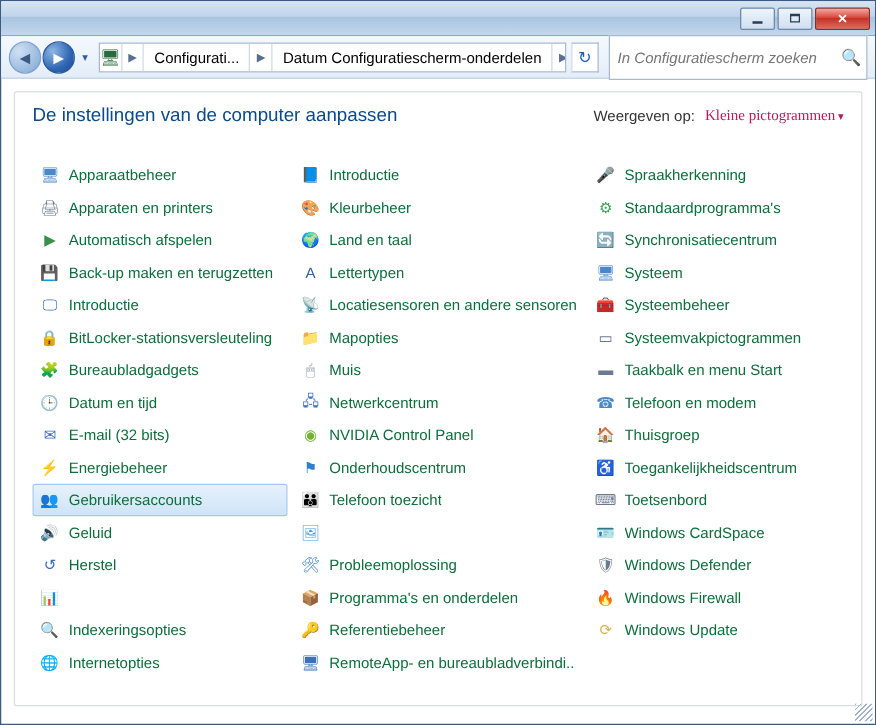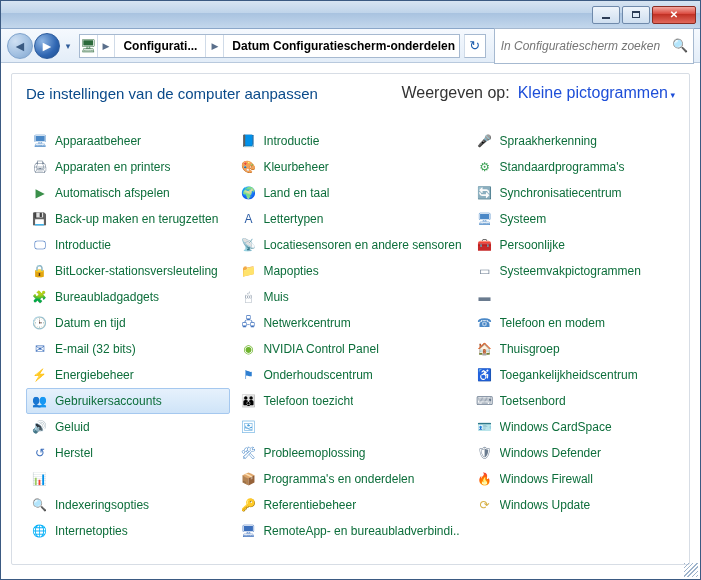--- a/index.html
+++ b/index.html
@@ -12,33 +12,33 @@
   .win-btn.max span { width:8px; height:7px; border:1px solid #2b3c55; border-top-width:2px; display:block;}
   .win-btn.close span::before { content:"✕"; font-size:10px; }
 
   .navbar { height: 34px; background: linear-gradient(to bottom,#f5f9fe,#e3edf8); border-bottom: 1px solid #b8c9dd; display:flex; align-items:center; padding: 0 6px; gap:4px;}
   .nav-arrows { display:flex; align-items:center; gap:1px; }
   .nav-circ { width:26px; height:26px; border-radius:50%; background: radial-gradient(circle at 30% 30%, #8fb6e4, #2f66b2 60%, #1c4a8a); border:1px solid #2b5b9d; display:flex; align-items:center; justify-content:center; color:#fff; font-size:14px; }
   .nav-circ.back { background: radial-gradient(circle at 30% 30%, #cfe0f3, #9fbee0 60%, #7fa3cc); border-color:#7fa3cc; color:#3a5a82;}
   .nav-drop { width:14px; height:26px; display:flex; align-items:center; justify-content:center; color:#2f5c9a; font-size:9px;}
   .breadcrumb { flex: 1 1 auto; height:24px; border:1px solid #a6b9d0; background:#fff; display:flex; align-items:center; overflow:hidden; }
   .bc-icon { width:22px; height:22px; display:flex; align-items:center; justify-content:center; font-size:13px; color:#2b6a3a; border-right:1px solid #d0dbe8; }
-  .bc-seg { padding: 0 8px; height:100%; display:flex; align-items:center; border-right:1px solid #d0dbe8; white-space:nowrap; color:#000;font-weight:bold;}
+  .bc-seg { padding: 0 8px; height:100%; display:flex; align-items:center; border-right:1px solid #d0dbe8; white-space:nowrap; color:#000;}
   .bc-arr { padding: 0 5px; color:#5a6f8b; font-size:9px; border-right:1px solid #d0dbe8; height:100%; display:flex; align-items:center;}
   .refresh { width:24px; height:24px; border:1px solid #a6b9d0; border-left:1px solid #d0dbe8; background:#fff; display:flex; align-items:center; justify-content:center; color:#1f5fae; font-size:13px; margin-right:4px;}
   .search { width:222px; height:36px; border:1px solid #a6b9d0; background:#fff; display:flex; align-items:center; padding:0 4px; }
   .search input { flex:1; border:none; outline:none; font-size:12px; font-style:italic; color:#6a7a8f; background:transparent;}
   .search .mag { color:#1f6fc4; font-size:13px; }
 
   .body-area { flex:1; padding: 10px 10px 14px 10px; overflow:auto; }
   .panel { border:1px solid #d7dde5; border-radius:2px; background:#fff; padding: 10px 14px 18px 14px; height:100%; }
   .heading-row { display:flex; align-items:center; justify-content:space-between; margin-bottom: 26px; }
   .heading { color:#0a4a8a; font-size:15px; }
-  .view-by { font-size:16px; color:#333; display:flex; align-items:flex-end; gap:8px;}
-  .view-select { color:#1d4ed8; cursor:default; }
+  .view-by { font-size:12px; color:#333; display:flex; align-items:flex-end; gap:8px;}
+  .view-select { color:#be185d; cursor:default;font-family:Liberation Serif, serif; }
   .view-select::after { content:" ▾"; font-size:9px;}
 
   .grid { display:grid; grid-template-columns: repeat(3, 1fr); column-gap: 4px; row-gap: 0; }
   .item { display:flex; align-items:center; gap:6px; padding: 3px 4px; border:1px solid transparent; border-radius:2px; cursor:default; }
   .item.selected { background: linear-gradient(to bottom,#e6f1fc,#cfe4f8); border-color:#a5c8ef; }
   .item .ic { width:18px; height:18px; flex:0 0 18px; border-radius:3px; display:flex; align-items:center; justify-content:center; font-size:12px; }
   .item .lbl { color:#0d6e3b; white-space:nowrap; overflow:hidden; text-overflow:ellipsis; }
   .corner { position:absolute; right:2px; bottom:2px; width:14px; height:14px; background: repeating-linear-gradient(135deg, #9fb4cc 0 1px, transparent 1px 3px); }
 </style>
 </head>
@@ -142,21 +142,21 @@
           <div class="item">
             <span class="ic" style="color: rgb(60, 111, 188);">🖵</span>
             <span class="lbl">Introductie</span>
           </div>
           <div class="item">
             <span class="ic" style="color: rgb(63, 162, 87);">📡</span>
             <span class="lbl">Locatiesensoren en andere sensoren</span>
           </div>
           <div class="item">
             <span class="ic" style="color: rgb(106, 123, 143);">🧰</span>
-            <span class="lbl">Persoonlijke</span>
+            <span class="lbl">Systeembeheer</span>
           </div>
           <div class="item">
             <span class="ic" style="color: rgb(199, 154, 46);">🔒</span>
             <span class="lbl">BitLocker-stationsversleuteling</span>
           </div>
           <div class="item">
             <span class="ic" style="color: rgb(216, 178, 74);">📁</span>
             <span class="lbl">Mapopties</span>
           </div>
           <div class="item">
@@ -166,20 +166,21 @@
           <div class="item">
             <span class="ic" style="color: rgb(78, 160, 219);">🧩</span>
             <span class="lbl">Bureaubladgadgets</span>
           </div>
           <div class="item">
             <span class="ic" style="color: rgb(106, 123, 143);">🖱</span>
             <span class="lbl">Muis</span>
           </div>
           <div class="item">
             <span class="ic" style="color: rgb(106, 123, 143);">▬</span>
+            <span class="lbl">Taakbalk en menu Start</span>
           </div>
           <div class="item">
             <span class="ic" style="color: rgb(74, 136, 199);">🕒</span>
             <span class="lbl">Datum en tijd</span>
           </div>
           <div class="item">
             <span class="ic" style="color: rgb(60, 111, 188);">🖧</span>
             <span class="lbl">Netwerkcentrum</span>
           </div>
           <div class="item">

